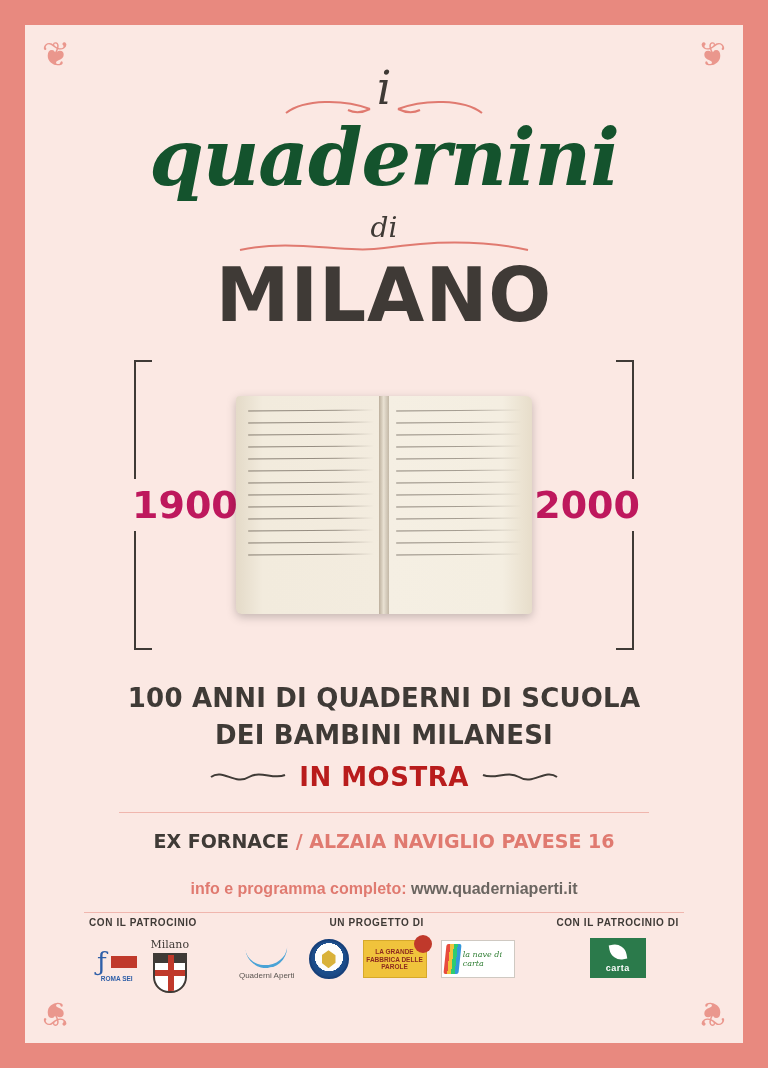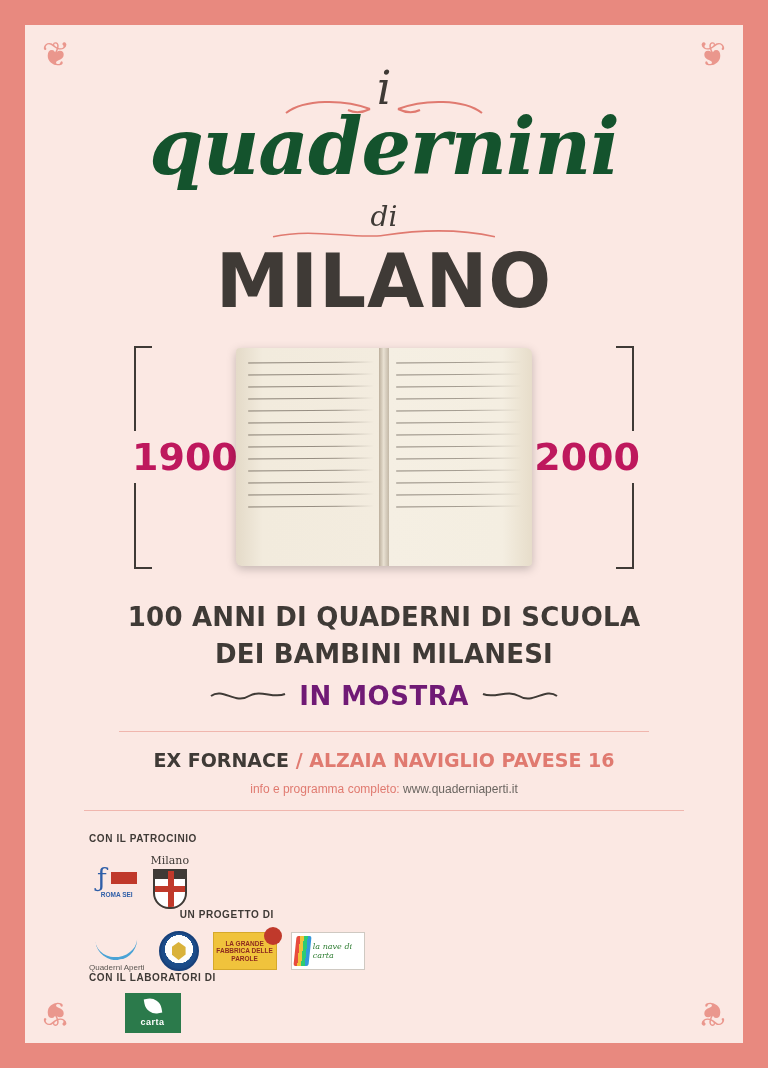--- a/index.html
+++ b/index.html
@@ -186,21 +186,21 @@
     letter-spacing: .2px;
   }
   .inmostra-row {
     margin-top: 8px;
     display: flex;
     align-items: center;
     justify-content: center;
     gap: 12px;
   }
   .inmostra {
-    color: #701a75;
+    color: #b91c1c;
     font-family: "DejaVu Sans", sans-serif;
     font-weight: 700;
     font-size: 26px;
     letter-spacing: .5px;
   }
   .orn { width: 78px; height: 18px; }
 
   .divider {
     margin-top: 20px;
     width: 530px; height: 1px;
@@ -210,40 +210,39 @@
     margin-top: 14px;
     text-align: center;
     color: #3f3a36;
     font-family: "DejaVu Sans", sans-serif;
     font-weight: 700;
     font-size: 19px;
     line-height: 1.55;
   }
   .dates .accent { color: #e07a70; }
   .info {
-    margin-top: 7px;
+    margin-top: 24px;
     color: #e07a70;
-    font-size: 12px;
-    font-weight: 400;
+    font-size: 16px;
+    font-weight: 700;
   }
   .info .url { color: #6a6560; }
   .divider2 {
     margin-top: 14px;
     width: 600px; height: 1px;
     background: #f0b6ae;
   }
 
   .sponsors {
-    margin-top: 22px;
+    margin-top: 4px;
     width: 100%;
     display: flex;
     justify-content: space-between;
     align-items: flex-start;
     padding: 0 28px;
-    flex-direction: column;
   }
   .sp-col { display: flex; flex-direction: column; align-items: center; }
   .sp-head {
     font-size: 10px;
     font-weight: 700;
     letter-spacing: .6px;
     color: #3f3a36;
     margin-bottom: 10px;
   }
   .logo-row { display: flex; align-items: center; gap: 14px; }
@@ -480,21 +479,21 @@
             <div class="logo">
               <div class="lp">
                 <span class="fan"></span>
                 <span class="txt">la nave di carta</span>
               </div>
             </div>
           </div>
         </div>
 
         <div class="sp-col">
-          <div class="sp-head">CON IL LABORATORI DI</div>
+          <div class="sp-head">CON IL PATROCINIO DI</div>
           <div class="logo-row">
             <div class="logo">
               <div class="arbos">
                 <span class="leaf"></span>
                 <span class="nm">carta</span>
               </div>
             </div>
           </div>
         </div>
 

